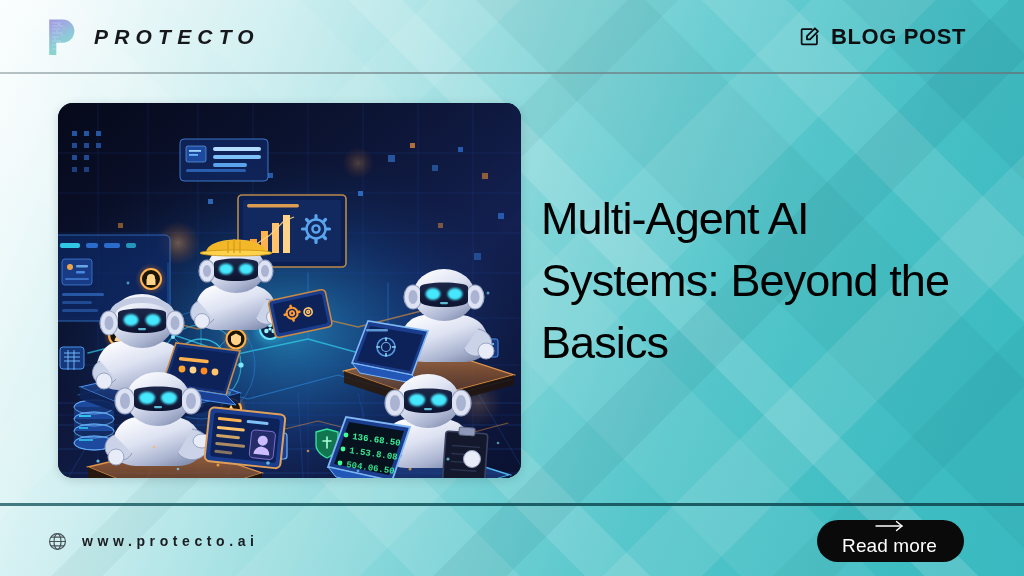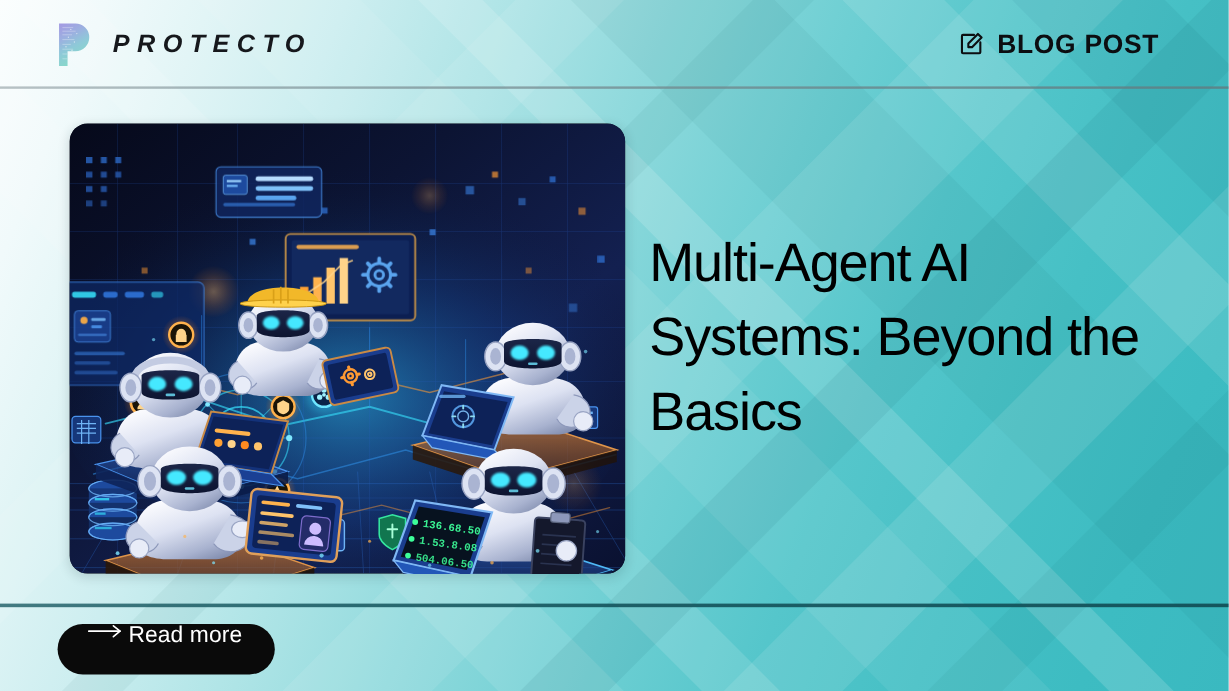--- a/index.html
+++ b/index.html
@@ -127,28 +127,29 @@
   .globe-icon { width:19px; height:19px; display:block; opacity:0.82; }
   .site-url {
     font-size:14px;
     font-weight:700;
     letter-spacing:4.6px;
     color:#1a1d21;
     line-height:1;
   }
 
   .read-more {
-    display:flex; 
+    display:flex; align-items:center;
     gap:4px;
     background:#0a0a0a;
     border:none;
     border-radius:26px;
     height:42px;
     padding:0 27px 0 25px;
     cursor:pointer;
+    flex-direction:column;
   }
   .arrow-icon { width:30px; height:12px; display:block; flex:none; }
   .read-more-label {
     font-size:19px;
     font-weight:400;
     letter-spacing:0.1px;
     color:#ffffff;
     line-height:1;
     white-space:nowrap;
   }
@@ -720,20 +721,30 @@
         <circle cx="96" cy="344" r="1.3" opacity="0.65"></circle>
       </g>
     </svg>
   </div>
 
   <h1 class="headline">Multi-Agent AI Systems: Beyond the Basics</h1>
 
   <div class="footer-divider"></div>
   <div class="footer">
 
+    <div class="site">
+      <span>
+        <svg class="globe-icon" viewBox="0 0 24 24" fill="none" stroke="#2b3136" stroke-width="1.5">
+          <circle cx="12" cy="12" r="10"></circle>
+          <ellipse cx="12" cy="12" rx="4.4" ry="10"></ellipse>
+          <path d="M2 12 H22 M3.6 6.4 H20.4 M3.6 17.6 H20.4"></path>
+        </svg>
+      </span>
+      <span class="site-url">www.protecto.ai</span>
+    </div>
 
     <button class="read-more">
       <span>
         <svg class="arrow-icon" viewBox="0 0 30 12" fill="none" stroke="#ffffff" stroke-width="1.4" stroke-linecap="round" stroke-linejoin="round">
           <path d="M1 6 H27"></path>
           <path d="M21.5 1.5 L27 6 L21.5 10.5"></path>
         </svg>
       </span>
       <span class="read-more-label">Read more</span>
     </button>

